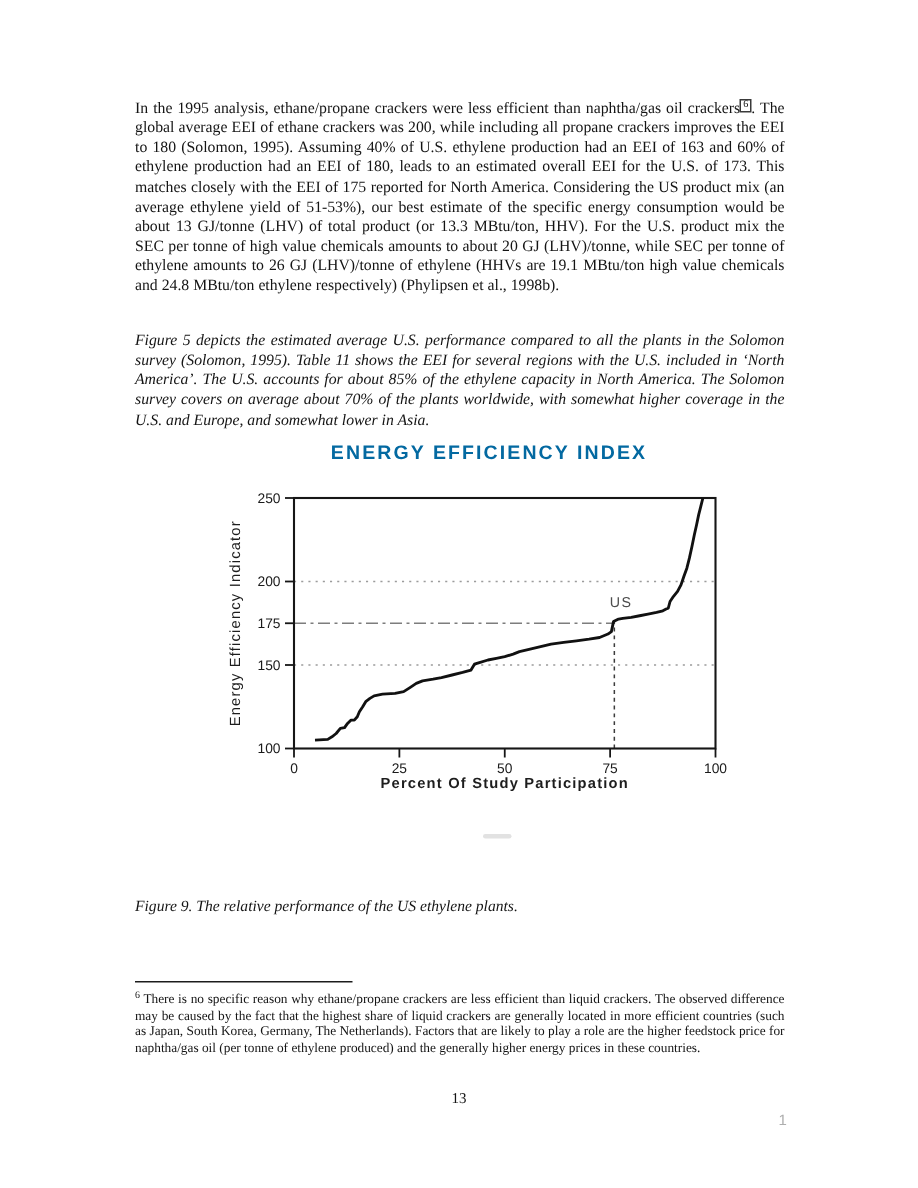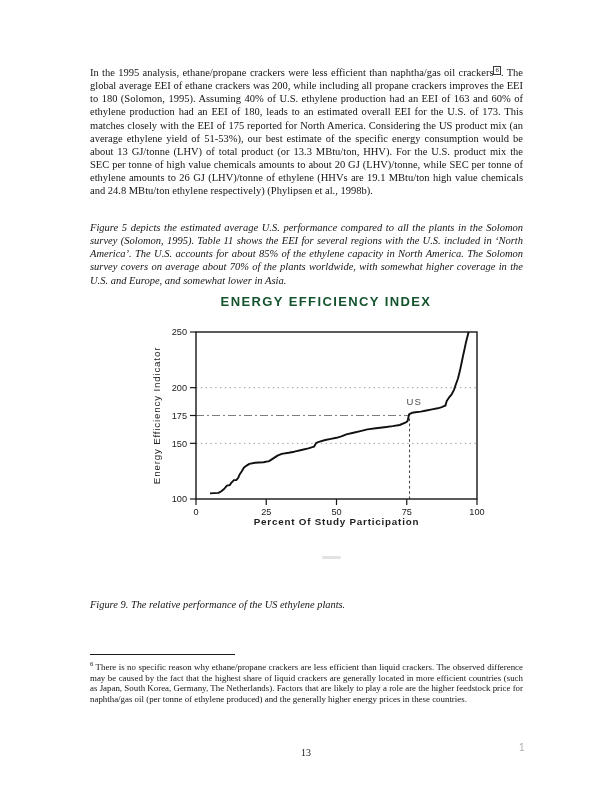--- a/index.html
+++ b/index.html
@@ -29,21 +29,21 @@
   }
   .chart-block{
     position:absolute;left:140px;top:294px;width:372px;height:250px;
   }
   .chart-title{
     text-align:center;
     font-family:"Liberation Sans", sans-serif;
     font-weight:bold;
     font-size:13px;
     letter-spacing:1.4px;
-    color:#14532d;
+    color:#0369a1;
     margin:0;
   }
   .chart-svg{position:absolute;left:0;top:24px;}
   .tick-label{
     font-family:"Liberation Sans", sans-serif;
     font-size:9.2px;
     fill:#1a1a1a;
   }
   .axis-title{
     font-family:"Liberation Sans", sans-serif;
@@ -68,21 +68,21 @@
   .footnote-rule{
     position:absolute;left:90px;top:654px;width:145px;height:0;
     border-top:1px solid #1c1c1c;
   }
   .footnote{
     position:absolute;left:90px;top:659px;width:433px;
     font-size:8.9px;line-height:10.7px;text-align:justify;margin:0;
   }
   .footnote sup{font-size:6.6px;}
   .page-number{
-    position:absolute;left:0;top:747px;width:612px;
+    position:absolute;left:0;top:727px;width:612px;
     text-align:center;font-size:10px;
   }
   .corner-mark{
     position:absolute;left:519px;top:742px;
     font-size:10px;color:#aeaeae;
     font-family:"Liberation Sans", sans-serif;
   }
 </style>
 </head>
 <body>

